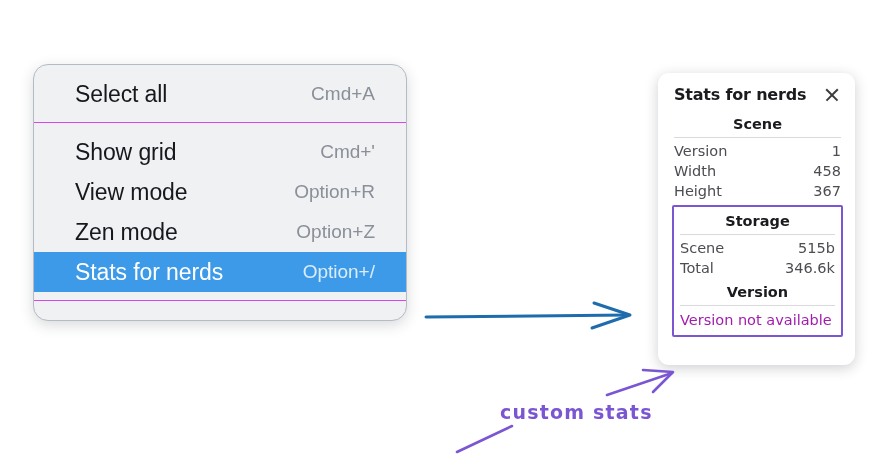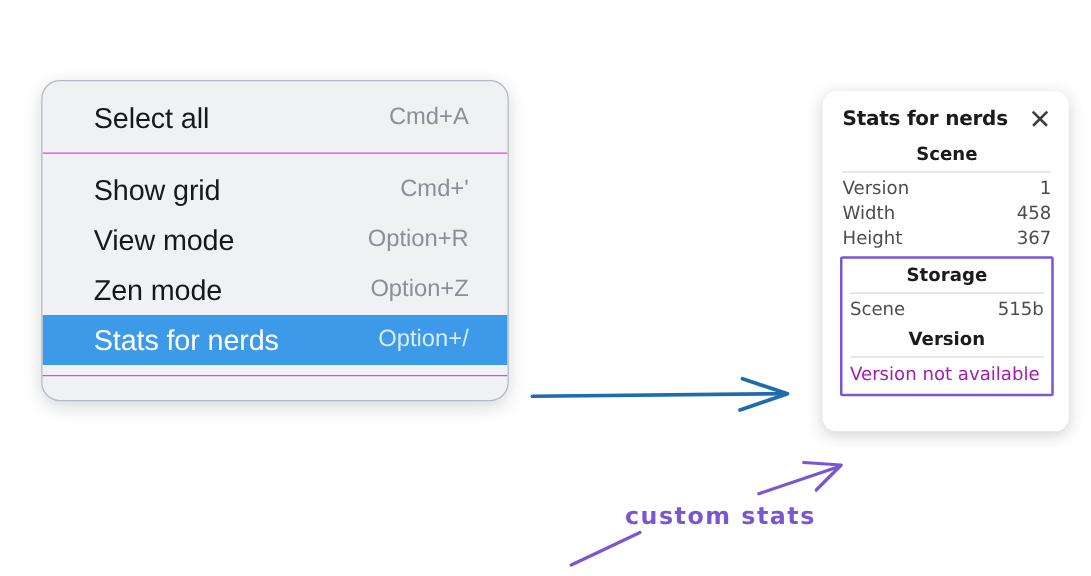--- a/index.html
+++ b/index.html
@@ -230,20 +230,24 @@
       </div>
     </div>
 
     <div class="stats-body boxed">
       <div class="sec-title">Storage</div>
       <div class="sec-rule"></div>
       <div class="stat-row">
         <span class="k">Scene</span>
         <span class="v">515b</span>
       </div>
+      <div class="stat-row">
+        <span class="k">Total</span>
+        <span class="v">346.6k</span>
+      </div>
 
       <div class="sec-title">Version</div>
       <div class="sec-rule"></div>
       <div class="stat-note">Version not available</div>
     </div>
   </div>
 
   <svg id="annotations" viewBox="0 0 873 461">
 
     <g>

